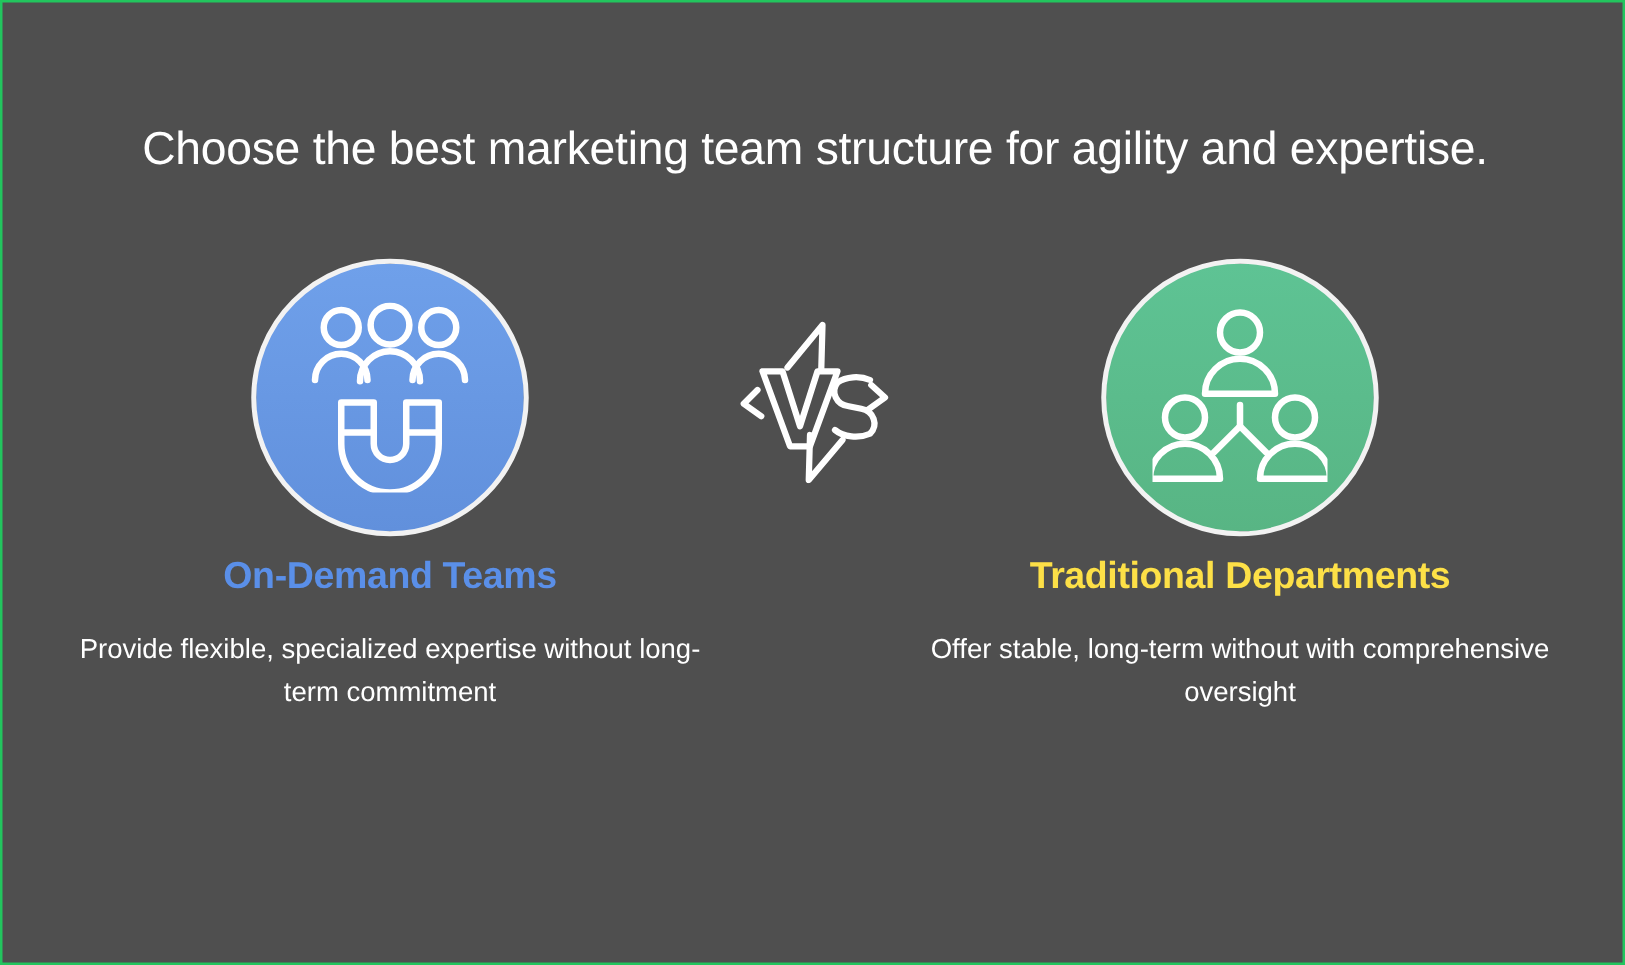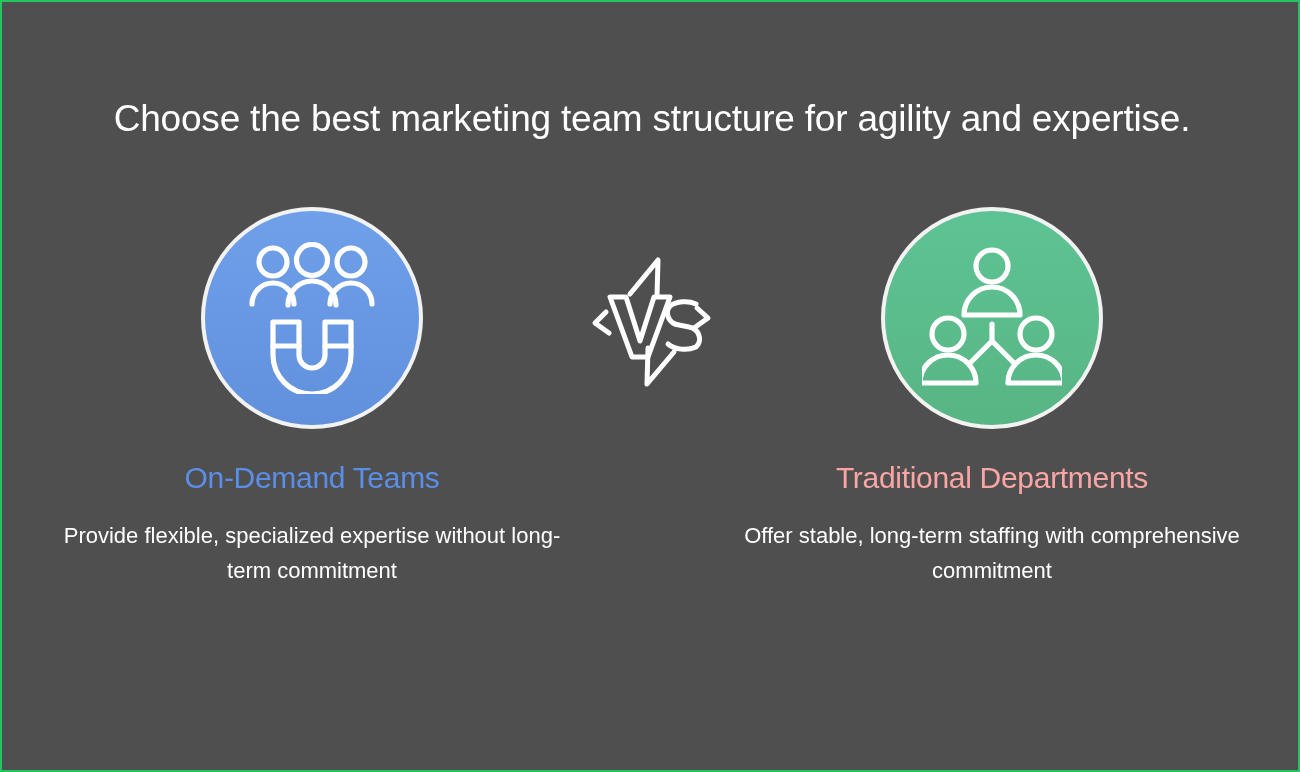--- a/index.html
+++ b/index.html
@@ -70,28 +70,28 @@
     align-items: center;
     justify-content: center;
   }
   .circle-blue {
     background: linear-gradient(180deg, #6fa0ea 0%, #6190dc 100%);
   }
   .circle-green {
     background: linear-gradient(180deg, #5ec394 0%, #58b584 100%);
   }
   .option-title {
-    margin-top: 32px;
+    margin-top: 15px;
     font-size: 30px;
-    font-weight: normal;
+    font-weight: bold;
     letter-spacing: -0.3px;
     white-space: nowrap;
   }
   .title-blue { color: #5a8fe8; }
-  .title-green { color: #fca5a5; }
+  .title-green { color: #fde047; }
   .option-desc {
     margin-top: 24px;
     color: #ffffff;
     font-size: 22px;
     font-weight: 400;
     line-height: 1.58;
     text-align: center;
     max-width: 510px;
   }
   .vs-badge {
@@ -165,17 +165,17 @@
 
             <circle cx="26" cy="88" r="16"></circle>
             <path d="M-2 137 a28 28 0 0 1 56 0 Z"></path>
 
             <circle cx="114" cy="88" r="16"></circle>
             <path d="M86 137 a28 28 0 0 1 56 0 Z"></path>
           </g>
         </svg>
       </div>
       <div class="option-title title-green">Traditional Departments</div>
-      <div class="option-desc">Offer stable, long-term staffing with comprehensive commitment</div>
+      <div class="option-desc">Offer stable, long-term without with comprehensive oversight</div>
     </div>
 
   </div>
 </div>
 
 </body></html>

